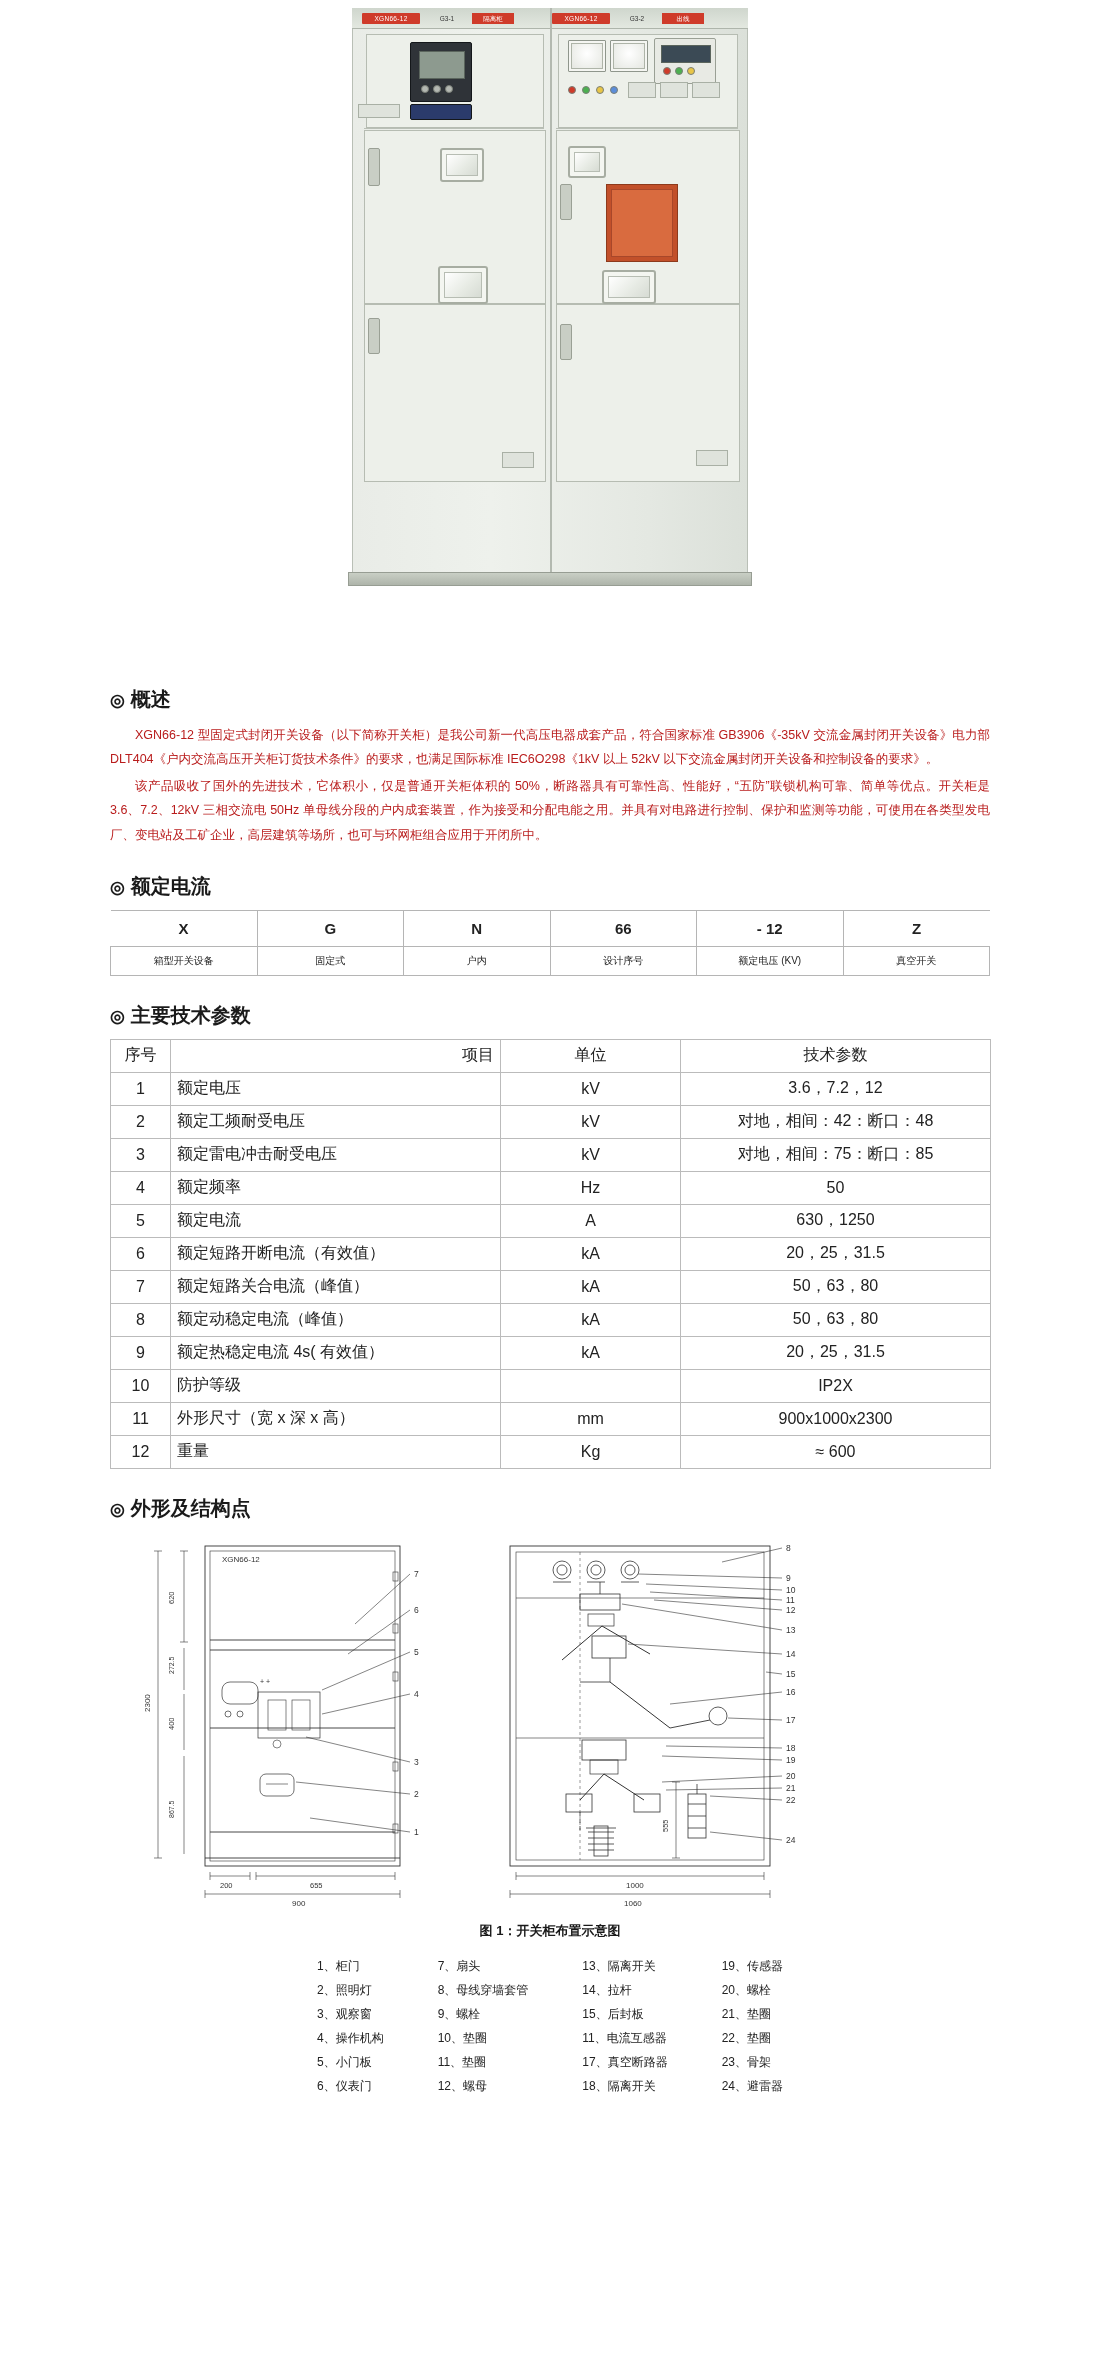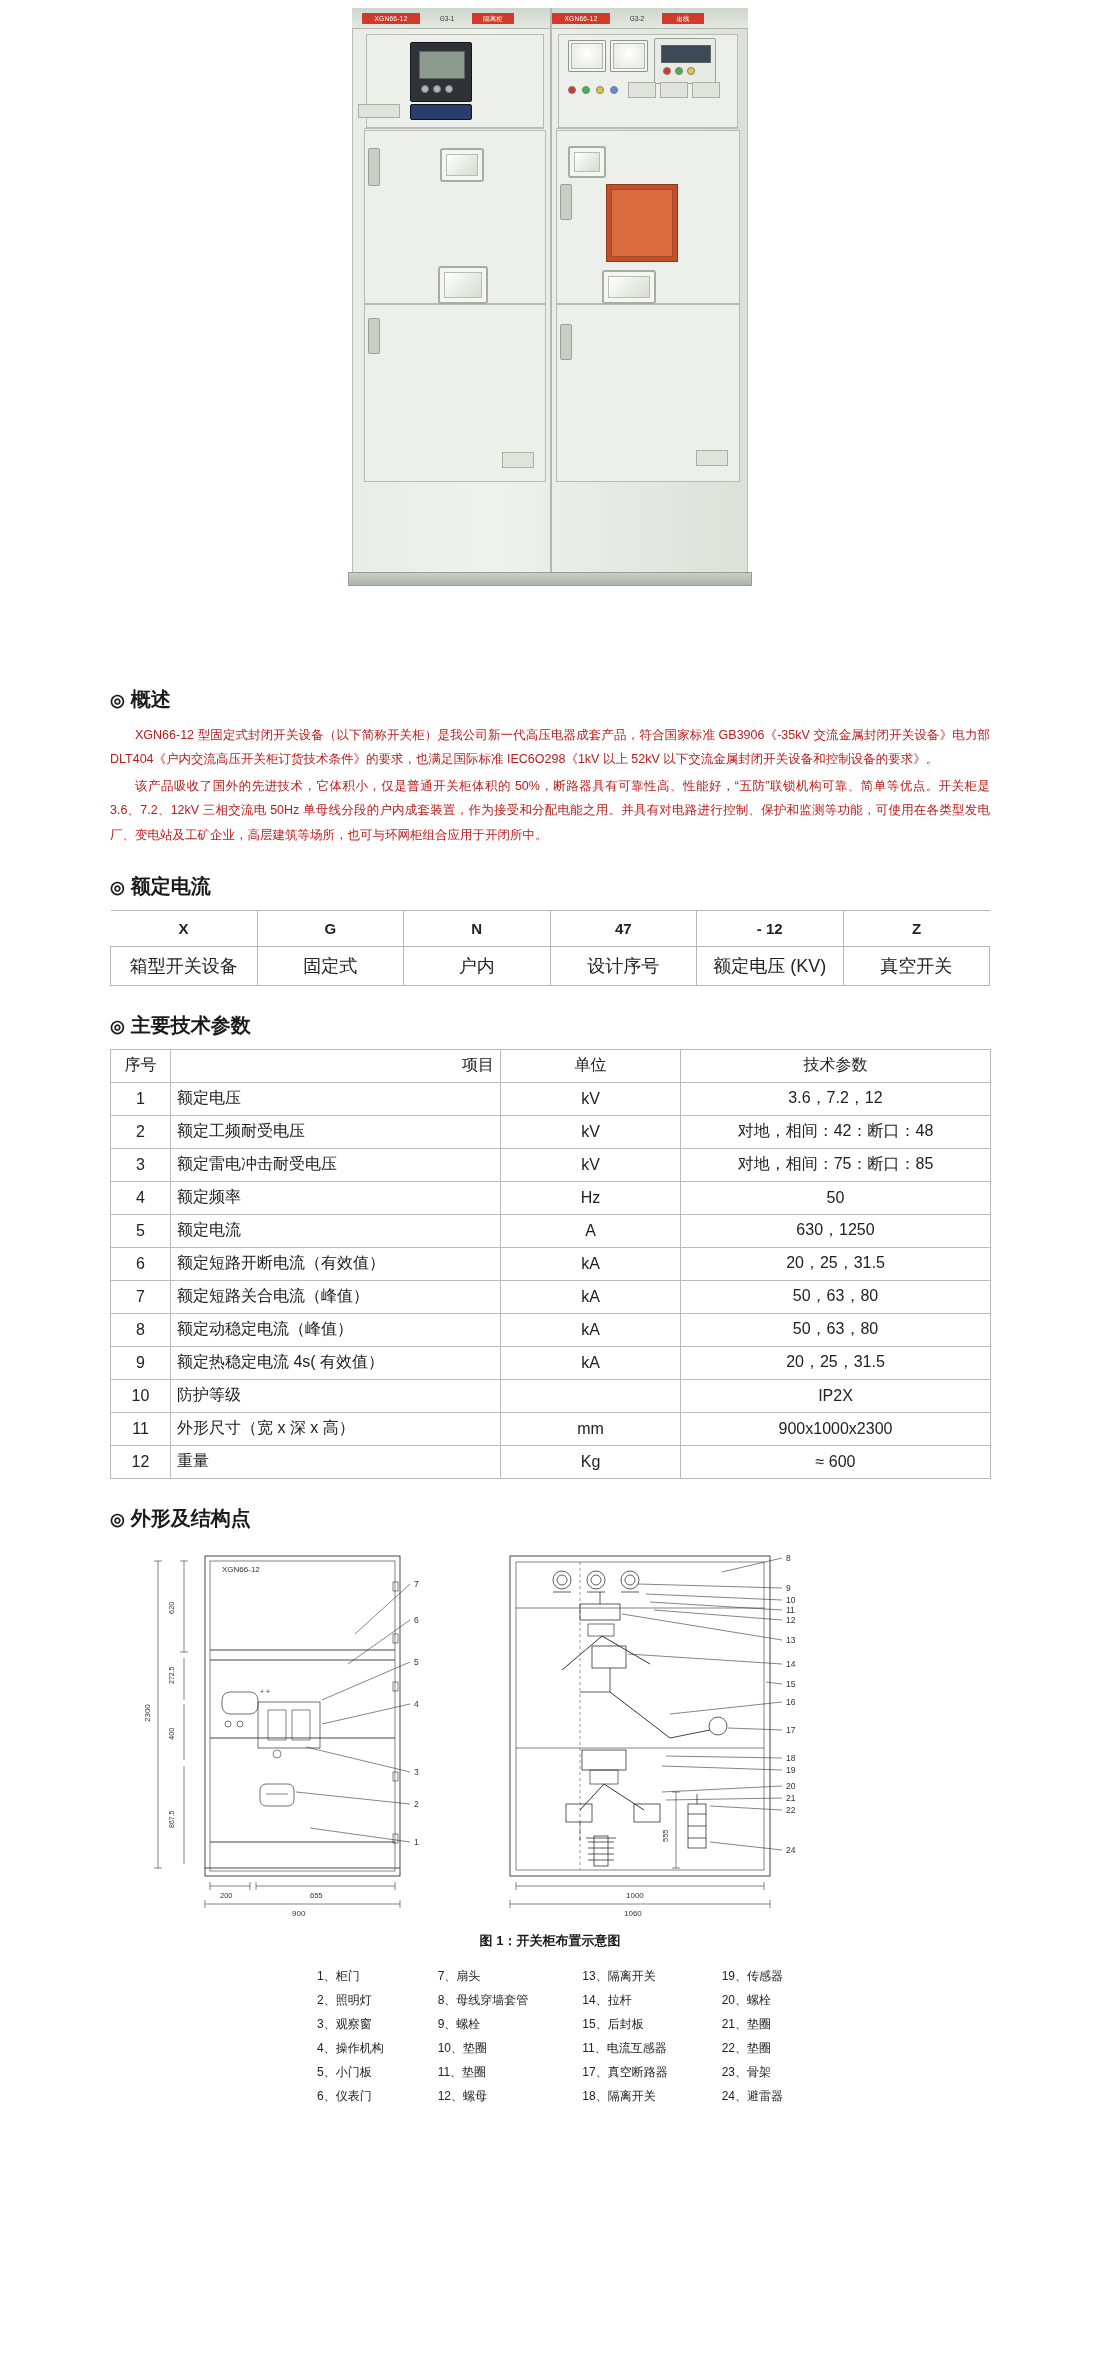--- a/index.html
+++ b/index.html
@@ -207,21 +207,21 @@
     letter-spacing: 0.5px;
   }
   table.model {
     width: 100%;
     border-collapse: collapse;
     table-layout: fixed;
   }
   table.model td {
     border: 1px solid #b5b5b5;
     text-align: center;
-    font-size: 18px;
+    font-size: 10px;
     padding: 7px 0;
     color: #222;
   }
   table.model tr.top td {
     font-size: 15px;
     font-weight: bold;
     padding: 9px 2px;
   }
   table.model tr.top td:first-child { border-left: none; }
   table.model tr.top td:last-child { border-right: none; }
@@ -370,21 +370,21 @@
 
     <h2 class="sec">
       <span class="bullet">◎</span><span>额定电流</span>
     </h2>
     <table class="model">
       <tbody>
         <tr class="top">
           <td>X</td>
           <td>G</td>
           <td>N</td>
-          <td>47</td>
+          <td>66</td>
           <td>- 12</td>
           <td>Z</td>
         </tr>
         <tr>
           <td>箱型开关设备</td>
           <td>固定式</td>
           <td>户内</td>
           <td>设计序号</td>
           <td>额定电压 (KV)</td>
           <td>真空开关</td>

